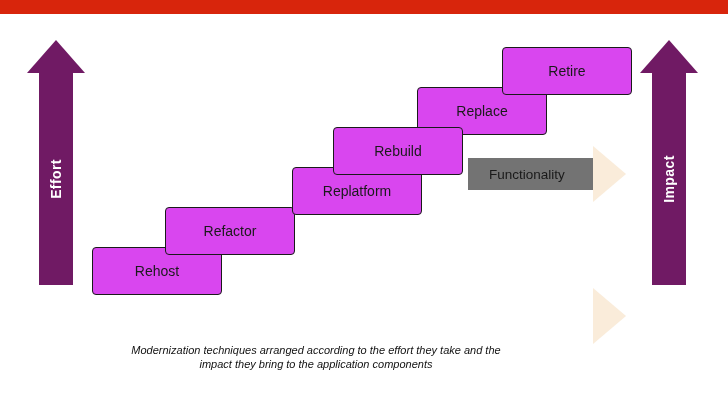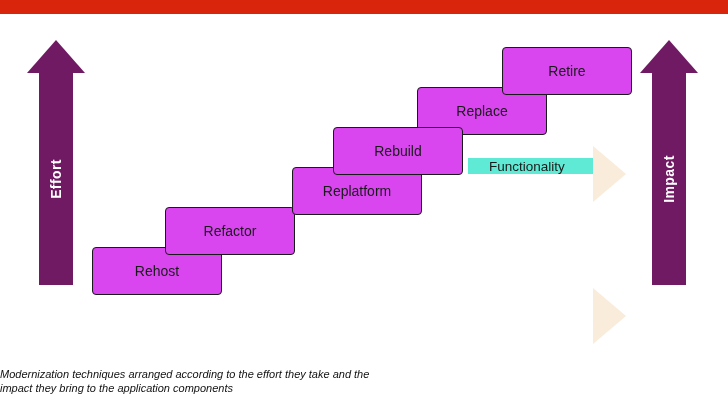--- a/index.html
+++ b/index.html
@@ -62,22 +62,22 @@
   #step-refactor   { left: 165px; top: 207px; }
   #step-replatform { left: 248px; top: 167px; margin-left: 44px; }
   #step-rebuild    { left: 333px; top: 127px; }
   #step-replace    { left: 417px; top: 87px;  }
   #step-retire     { left: 502px; top: 47px;  }
 
   
   .h-arrow { position: absolute; }
   .h-arrow .body {
     position: absolute; left: 0; top: 12px;
-    height: 16px;
-    background: #5eead4;
+    height: 32px;
+    background: #737373;
     display: flex; align-items: center;
     padding-left: 21px;
     box-sizing: border-box;
     font-size: 13.5px; color: #1a1a1a;
     white-space: nowrap;
   }
   .h-arrow .tip {
     position: absolute; top: 0;
     width: 0; height: 0;
     border-top: 28px solid transparent;
@@ -89,23 +89,23 @@
   #arrow-technology .tip  { left: 505px; }
   #arrow-architecture  { left: 313px; top: 219px; width: 313px; height: 56px; }
   #arrow-architecture .body { width: 280px; }
   #arrow-architecture .tip  { left: 280px; }
   #arrow-functionality { left: 468px; top: 146px; width: 158px; height: 56px; }
   #arrow-functionality .body { width: 125px; }
   #arrow-functionality .tip  { left: 125px; }
 
   
   .caption {
-    position: absolute; left: 0; top: 368px;
+    position: absolute; left: 0; top: 344px;
     width: 632px;
-    text-align: left;
+    text-align: center;
     font-style: italic;
     font-size: 11px; line-height: 13.5px;
     color: #111111;
   }
   .caption span { display: block; }
 </style>
 </head>
 <body>
 
 <div class="stage">

